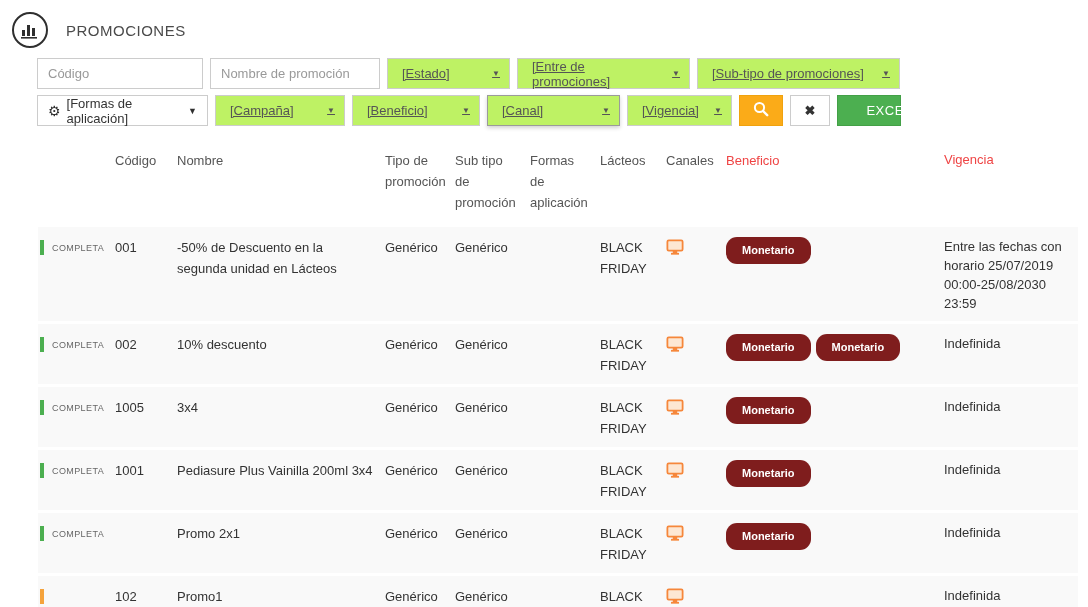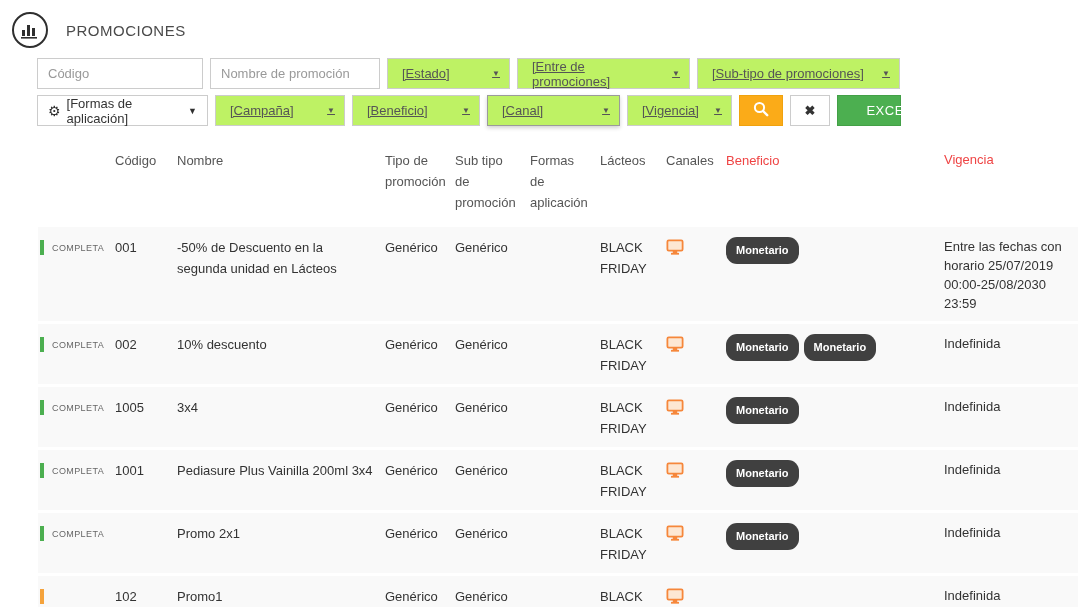--- a/index.html
+++ b/index.html
@@ -63,22 +63,22 @@
   .c-canales  { width:60px;  }
   .c-beneficio{ width:218px; }
   .c-vigencia { width:136px; line-height:19px; }
 
   .sbar { display:inline-block; width:4px; height:15px; vertical-align:-3px; }
   .slabel {
     font-size:9px; color:#666; letter-spacing:.4px; margin-left:8px;
     text-transform:uppercase; vertical-align:1px;
   }
   .badge {
-    display:inline-block; background:#404040; color:#fff; font-size:11px; font-weight:bold;
-    padding:3px 10px; border-radius:11px; margin-right:5px; white-space:nowrap;
+    display:inline-block; background:#7f1d1d; color:#fff; font-size:11px; font-weight:bold;
+    padding:3px 16px; border-radius:11px; margin-right:5px; white-space:nowrap;
   }
   .canal-icon { display:inline-block; margin-top:2px; }
 </style>
 </head>
 <body>
 
 <div class="app-header">
   <div class="logo-circle">
     <svg width="20" height="18" viewBox="0 0 20 18">
       <rect x="2" y="9" width="3" height="6" fill="#2f2f2f"></rect>

